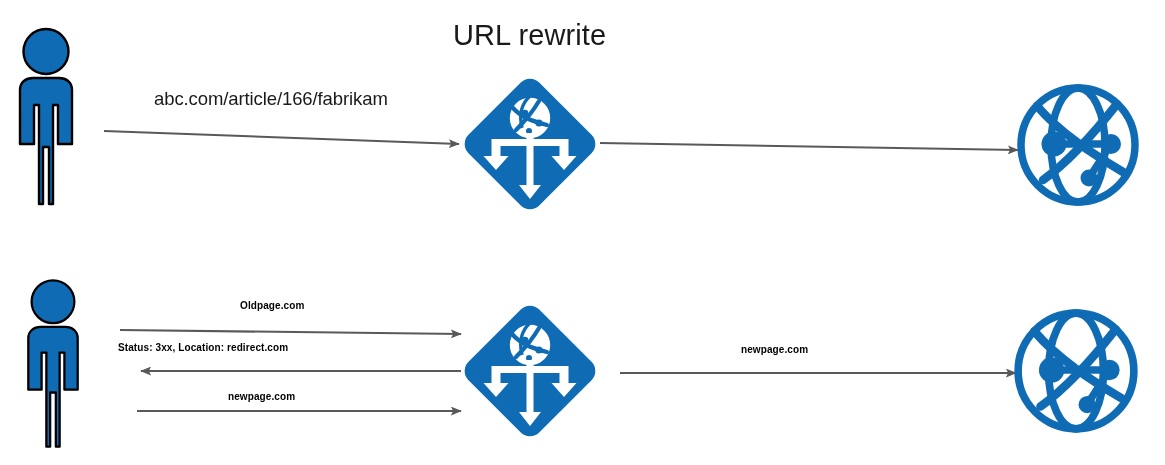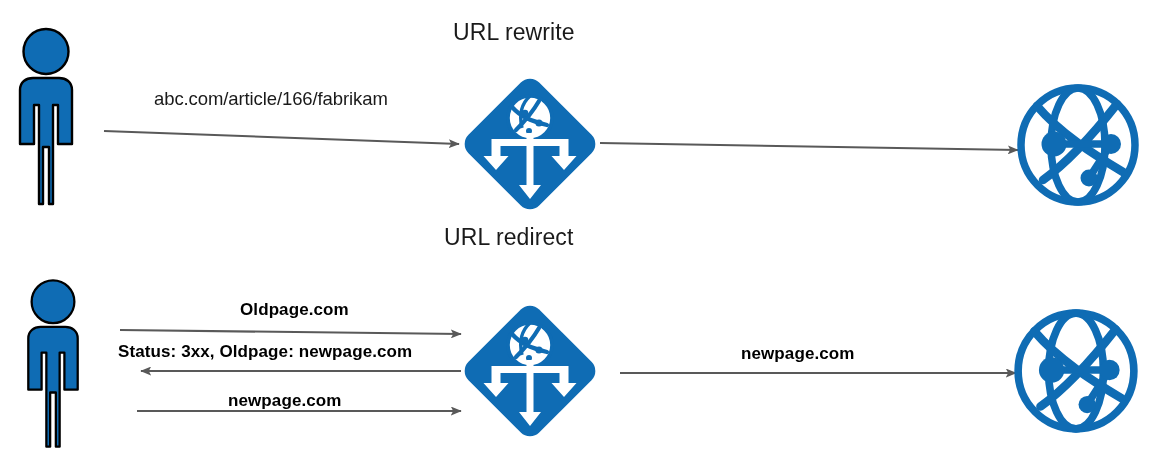--- a/index.html
+++ b/index.html
@@ -15,35 +15,35 @@
     position: relative;
     width: 1165px;
     height: 465px;
     background: #ffffff;
     overflow: hidden;
   }
   .abs { position: absolute; }
 
   
   .section-title {
-    font-size: 23px;
+    font-size: 29px;
     color: #1a1a1a;
     font-weight: 400;
     white-space: nowrap;
     letter-spacing: 0.1px;
   }
   .url-label {
     font-size: 18.5px;
     color: #1a1a1a;
     font-weight: 400;
     white-space: nowrap;
     letter-spacing: -0.1px;
   }
   .flow-label {
-    font-size: 17px;
+    font-size: 10px;
     color: #000000;
     font-weight: bold;
     white-space: nowrap;
     letter-spacing: 0.1px;
   }
 
   
   svg.layer {
     position: absolute;
     left: 0;
@@ -78,28 +78,27 @@
 
     <line x1="461" y1="371" x2="141" y2="371" stroke="#595959" stroke-width="2.1" marker-end="url(#ah-l)"></line>
 
     <line x1="137" y1="411" x2="461" y2="411" stroke="#595959" stroke-width="2.1" marker-end="url(#ah-r)"></line>
 
     <line x1="620" y1="373" x2="1016" y2="373" stroke="#595959" stroke-width="2.1" marker-end="url(#ah-r)"></line>
   </svg>
 
   <div class="abs section-title" style="left:453px; top:19px;">URL rewrite</div>
 
-  <div class="abs section-title" style="left:444px; top:224px;">URL redirect</div>
 
   <div class="abs url-label" style="left:154px; top:88px;">abc.com/article/166/fabrikam</div>
 
 
   <div class="abs flow-label" style="left:240px; top:300px;">Oldpage.com</div>
 
-  <div class="abs flow-label" style="left:118px; top:342px;">Status: 3xx, Oldpage: newpage.com</div>
+  <div class="abs flow-label" style="left:118px; top:342px;">Status: 3xx, Location: redirect.com</div>
 
   <div class="abs flow-label" style="left:228px; top:391px;">newpage.com</div>
 
   <div class="abs flow-label" style="left:741px; top:344px;">newpage.com</div>
 
   <div class="abs" style="left:6px; top:27px;">
     <svg class="icon-svg" width="80" height="180" viewBox="0 0 80 180" xmlns="http://www.w3.org/2000/svg">
       <circle cx="40" cy="24.5" r="22.5" fill="#0F6CB4" stroke="#000000" stroke-width="2.4"></circle>
       <path d="M14 63
                C14 55 20 51 27 51

